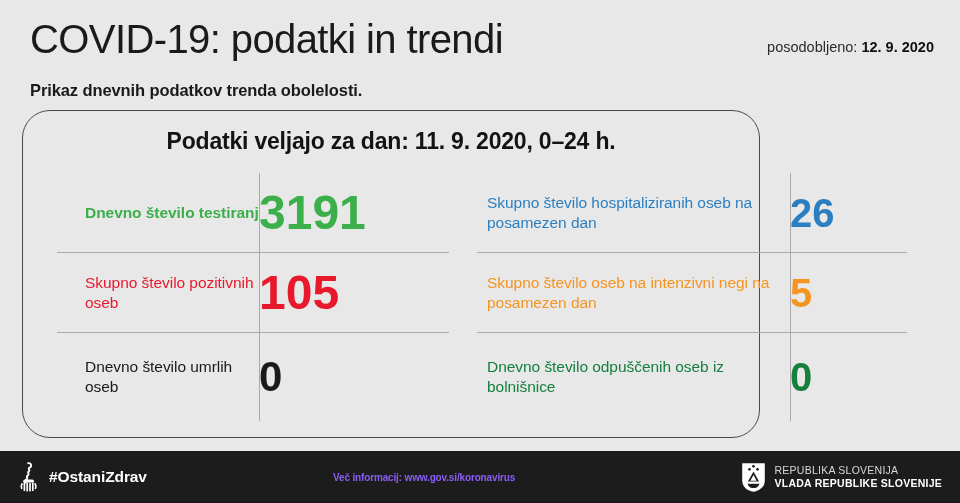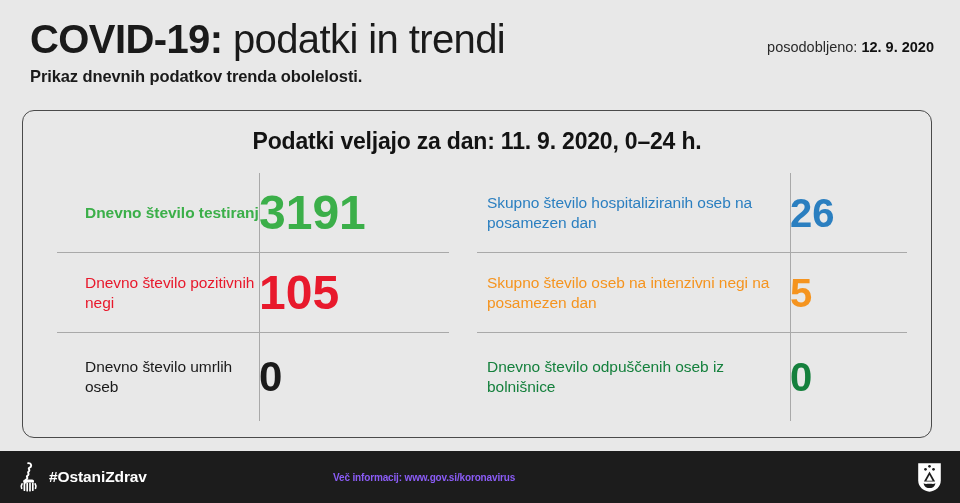--- a/index.html
+++ b/index.html
@@ -32,28 +32,28 @@
   }
 
   .main-title {
     font-size: 40px;
     line-height: 46px;
     letter-spacing: -0.6px;
     white-space: nowrap;
     color: #1a1a1a;
   }
   .main-title .strong {
-    font-weight: bold;
+    font-weight: normal;
   }
   .main-title .light {
     font-weight: normal;
   }
 
   .subtitle {
-    margin-top: 5px;
+    margin-top: 19px;
     font-size: 16.5px;
     font-weight: bold;
     letter-spacing: -0.1px;
     color: #1a1a1a;
   }
 
   .updated {
     position: absolute;
     right: 26px;
     top: 39px;
@@ -62,24 +62,24 @@
     white-space: nowrap;
   }
   .updated .updated-label { font-weight: normal; }
   .updated .updated-date { font-weight: bold; color: #111; }
 
   
   .card {
     position: absolute;
     left: 22px;
     top: 110px;
-    width: 910px;
+    width: 738px;
     height: 328px;
     border: 1.4px solid #4a4a4a;
-    border-radius: 12px;
+    border-radius: 28px;
     background: #e8e8e8;
     padding-left: 32px;
   }
 
   .card-title {
     position: absolute;
     left: 0; right: 0;
     top: 17px;
     text-align: center;
     font-size: 23px;
@@ -260,21 +260,21 @@
     <div class="col col-left">
       <div class="sep-v"></div>
 
       <div class="row r1">
         <div class="label c-green">Dnevno število testiranj</div>
         <div class="value c-green">3191</div>
         <div class="sep-h"></div>
       </div>
 
       <div class="row r2">
-        <div class="label c-red">Dnevno število pozitivnih negi</div>
+        <div class="label c-red">Skupno število pozitivnih oseb</div>
         <div class="value c-red">105</div>
         <div class="sep-h"></div>
       </div>
 
       <div class="row r3">
         <div class="label c-black">Dnevno število umrlih oseb</div>
         <div class="value c-black">0</div>
       </div>
     </div>
 
@@ -323,15 +323,19 @@
       <svg class="coat" viewBox="0 0 25 31" xmlns="http://www.w3.org/2000/svg">
         <path d="M1.2 1.2h22.6v17.2c0 6.4-5.1 10.2-11.3 11.4C6.3 28.6 1.2 24.8 1.2 18.4z" fill="#ffffff"></path>
         <path d="M12.5 9.4l5.6 10.2H6.9z" fill="#1c1c1c"></path>
         <path d="M12.5 13.1l3.1 5.6H9.4z" fill="#ffffff"></path>
         <path d="M6.6 21.3c1.6 1.1 3.4.5 5.9.5s4.3.6 5.9-.5c-.5 2.1-1.1 3.2-2.3 3.9-1.2.7-2.4.9-3.6.9s-2.4-.2-3.6-.9c-1.2-.7-1.8-1.8-2.3-3.9z" fill="#1c1c1c"></path>
         <circle cx="12.5" cy="4.3" r="1.35" fill="#1c1c1c"></circle>
         <circle cx="8.5" cy="7.3" r="1.35" fill="#1c1c1c"></circle>
         <circle cx="16.5" cy="7.3" r="1.35" fill="#1c1c1c"></circle>
       </svg>
     </span>
+    <span class="gov-lines">
+      <span class="gov-line1">REPUBLIKA SLOVENIJA</span>
+      <span class="gov-line2">VLADA REPUBLIKE SLOVENIJE</span>
+    </span>
   </div>
 
 </div>
 
 </body></html>

